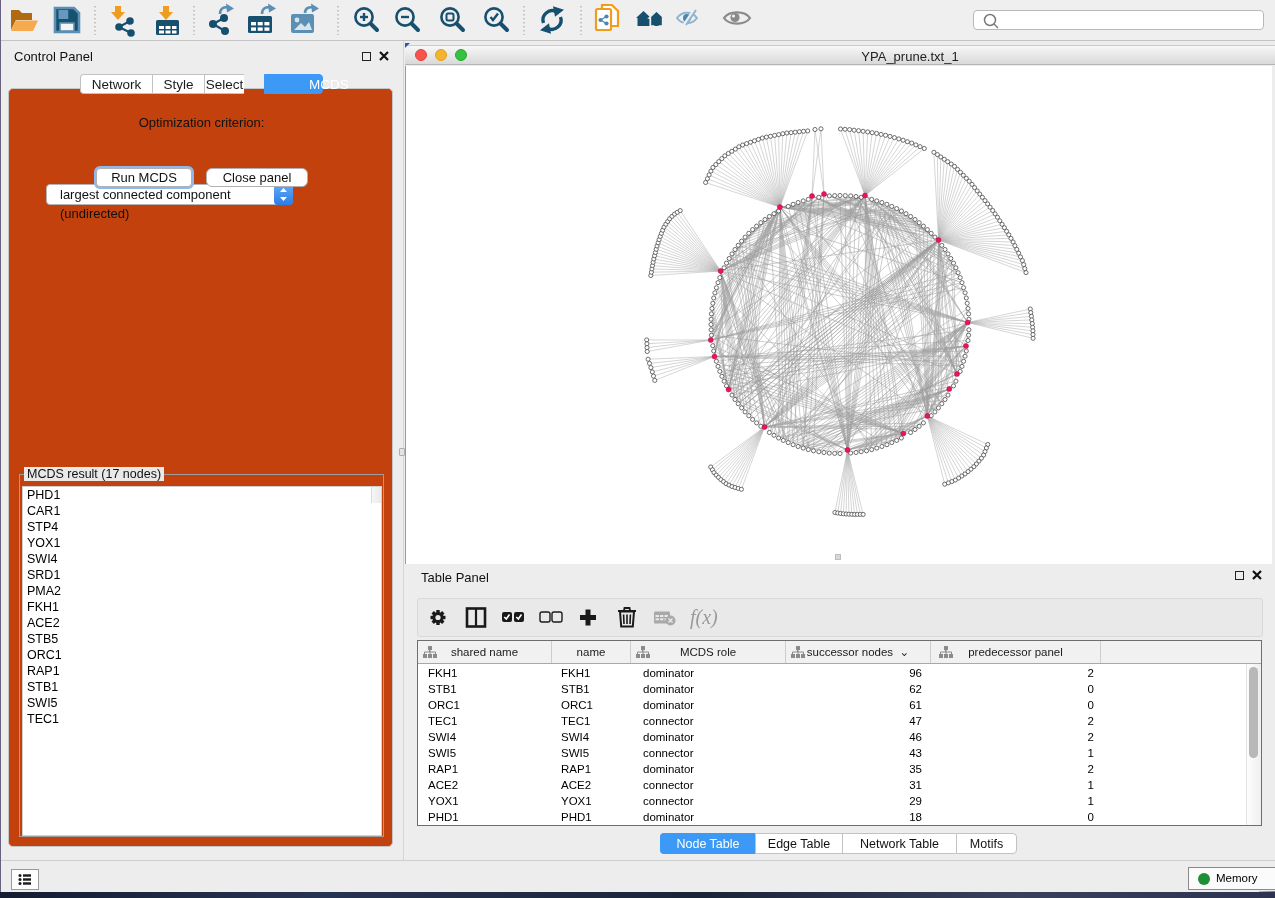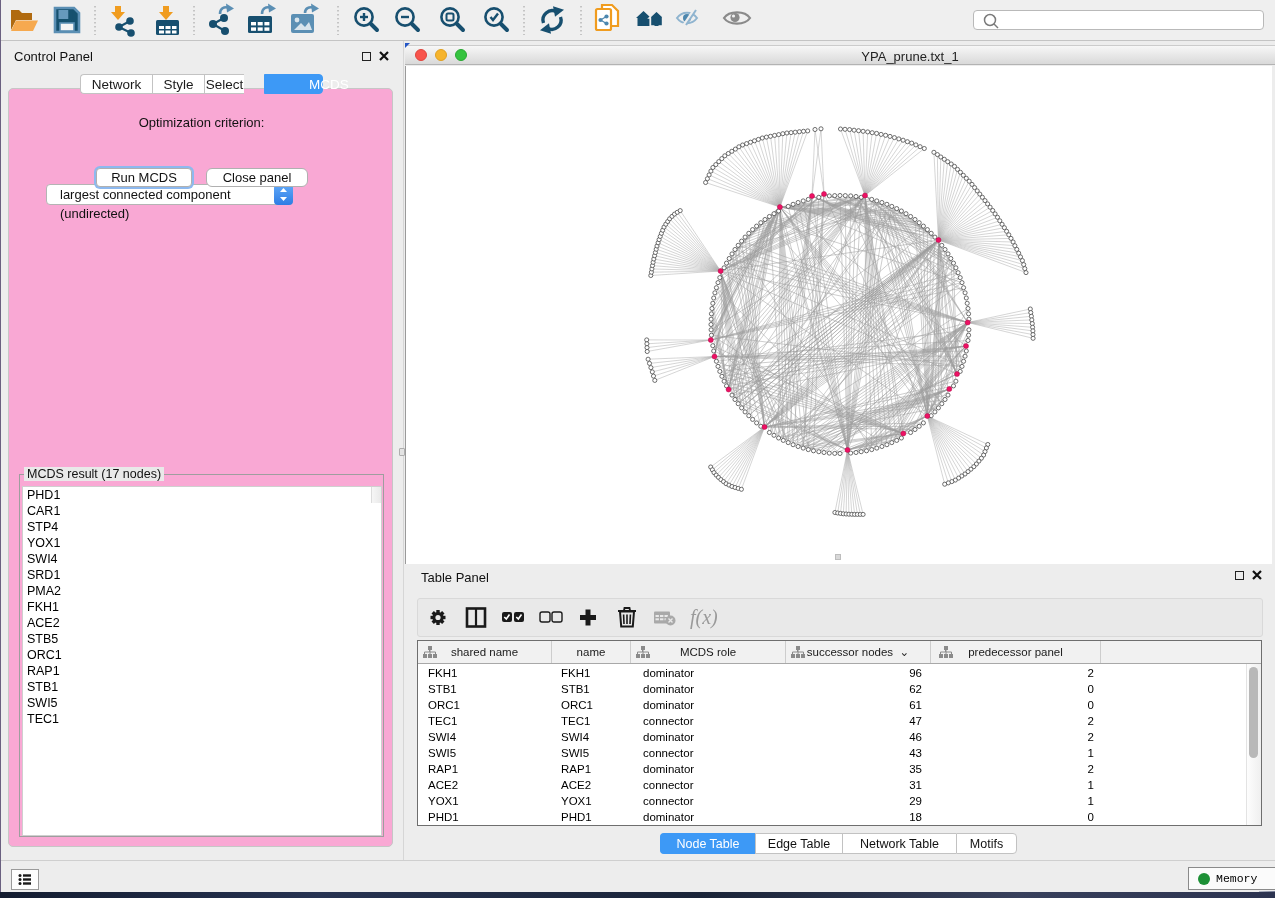--- a/index.html
+++ b/index.html
@@ -8,21 +8,21 @@
 
 #toolbar { position:absolute; left:1px; top:0; width:1274px; height:41px; background:#efefef; border-bottom:1px solid #c4c4c4; }
 #searchbox { position:absolute; left:972px; top:10px; width:291px; height:20px; background:#fff; border:1px solid #b9b9b9; border-radius:4px; }
 
 #cpanel { position:absolute; left:1px; top:41px; width:403px; height:819px; background:#ededed; }
 #cpanel-title { position:absolute; left:13px; top:8px; font-size:13px; color:#111; }
 .winbtn-sq { position:absolute; width:9px; height:9px; border:1.5px solid #222; background:transparent; }
 .winbtn-x { position:absolute; font-size:14px; font-weight:bold; color:#111; }
 .tab { position:absolute; top:33px; height:20px; z-index:5; background:#fff; border:1px solid #c3c3c3; color:#1a1a1a; font-size:13.5px; text-align:center; line-height:19px; border-right:none; }
 .tab.sel { background:#3d99f6; color:#fff; border-color:#3d99f6;padding-left:44px; }
-#cp-content { position:absolute; left:7px; top:47px; width:385px; height:759px; background:#f9a8d4; border:1px solid #c6c6c6; border-radius:5px; }
+#cp-content { position:absolute; left:7px; top:47px; width:385px; height:759px; background:#c2410c; border:1px solid #c6c6c6; border-radius:5px; }
 #opt-label { position:absolute; left:0; top:26px; width:385px; text-align:center; font-size:13px; color:#111; }
 #dropdown { position:absolute; left:37px; top:47px; width:247px; height:21px; background:#fff; border:1px solid #b4b4b4; border-radius:4px; font-size:13px; color:#111; line-height:19px; padding-left:13px;margin-top:48px; }
 #dd-btn { position:absolute; right:-1px; top:-1px; width:19px; height:21px; border-radius:4px; background:linear-gradient(#62aaf9,#2e7ce4); }
 .btn { position:absolute; top:79px; height:19px; background:#fff; border:1px solid #b0b0b0; border-radius:4px; font-size:13px; color:#111; text-align:center; line-height:17px; }
 #run-btn { left:87px; width:96px; box-shadow:0 0 0 2px #8db9ef; }
 #close-btn { left:197px; width:102px;border-radius:6px; }
 #groupbox { position:absolute; left:10px; top:385px; width:365px; height:363px; border:1px solid #9e9e9e; }
 #gb-label { position:absolute; left:4px; top:-8px; background:#e9e9e9; padding:0 3px; font-size:12.5px; color:#111; }
 #mcds-list { position:absolute; left:2px; top:11px; width:360px; height:350px; background:#fff; border:1px solid #cfcfcf; font-size:12.5px; color:#000; }
 #mcds-list div { height:16px; line-height:16px; padding-left:4px; }
@@ -45,21 +45,21 @@
 .thicon { position:absolute; top:5px; }
 .tr { position:absolute; left:0; width:830px; height:16px; font-size:11.5px; color:#000; }
 .tr span { position:absolute; line-height:16px; white-space:pre; }
 #tbl-sb { position:absolute; right:0; top:23px; width:15px; height:161px; background:linear-gradient(90deg,#fdfdfd,#efefef); border-left:1px solid #e3e3e3; }
 #tbl-thumb { position:absolute; right:3px; top:3px; width:9px; height:91px; background:#b8b8b8; border-radius:5px; }
 .btab { position:absolute; top:269px; height:21px; background:#fff; border:1px solid #c2c2c2; border-right:none; font-size:12.5px; color:#111; text-align:center; line-height:20px; }
 .btab.sel { background:#3d99f6; border-color:#3d99f6; color:#fff; }
 
 #statusbar { position:absolute; left:1px; top:860px; width:1274px; height:32px; background:#ededed; border-top:1px solid #cfcfcf; }
 #sb-btn { position:absolute; left:10px; top:8px; width:28px; height:21px; background:#fdfdfd; border:1px solid #9a9a9a; }
-#mem-btn { position:absolute; left:1187px; top:6px; width:88px; height:23px; background:#fbfbfb; border:1px solid #8a8a8a; font-size:11.5px; color:#000;font-family:Liberation Mono, monospace; }
+#mem-btn { position:absolute; left:1187px; top:6px; width:88px; height:23px; background:#fbfbfb; border:1px solid #8a8a8a; font-size:11.5px; color:#000; }
 #mem-btn i { position:absolute; left:9px; top:5px; width:12px; height:12px; border-radius:50%; background:#1d9036; font-style:normal; }
 #mem-btn span { position:absolute; left:27px; top:4px; }
 #leftstrip { position:absolute; left:0; top:0; width:1px; height:892px; background:#6a6080; }
 #desktop-strip { position:absolute; left:0; top:892px; width:1275px; height:6px; background:linear-gradient(90deg,#131c30,#273352 25%,#1a2438 55%,#38405c 80%,#2c3350); }
 </style>
 </head>
 <body>
 <div id="toolbar">
  <svg width="1274" height="40" style="position:absolute;left:0;top:0">
 

